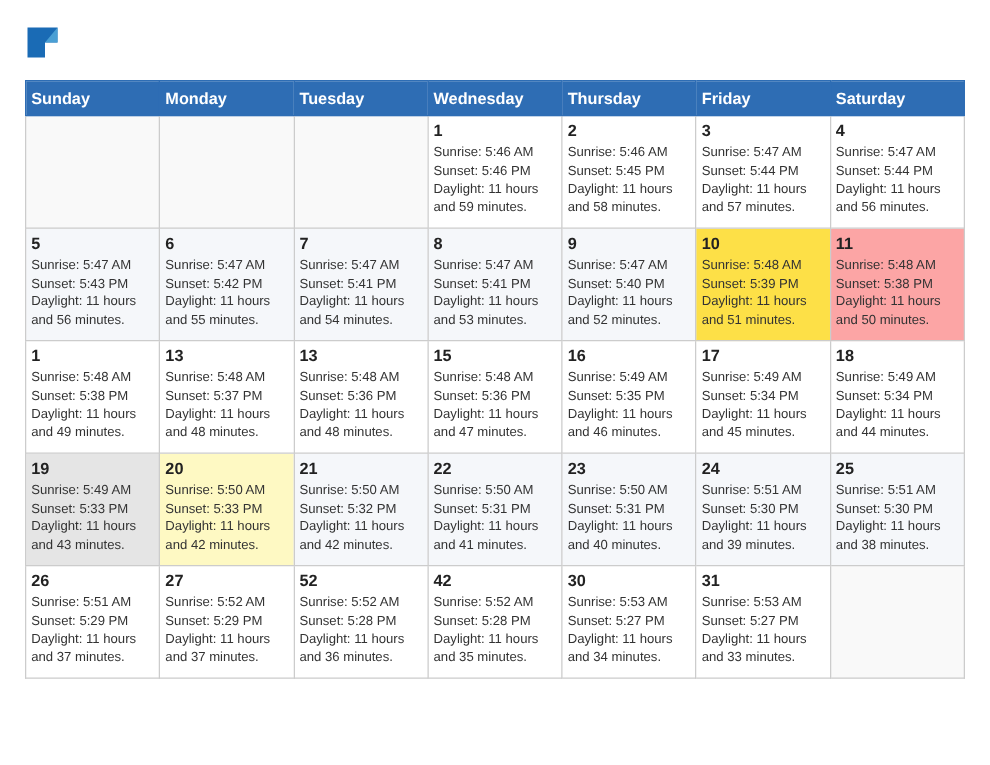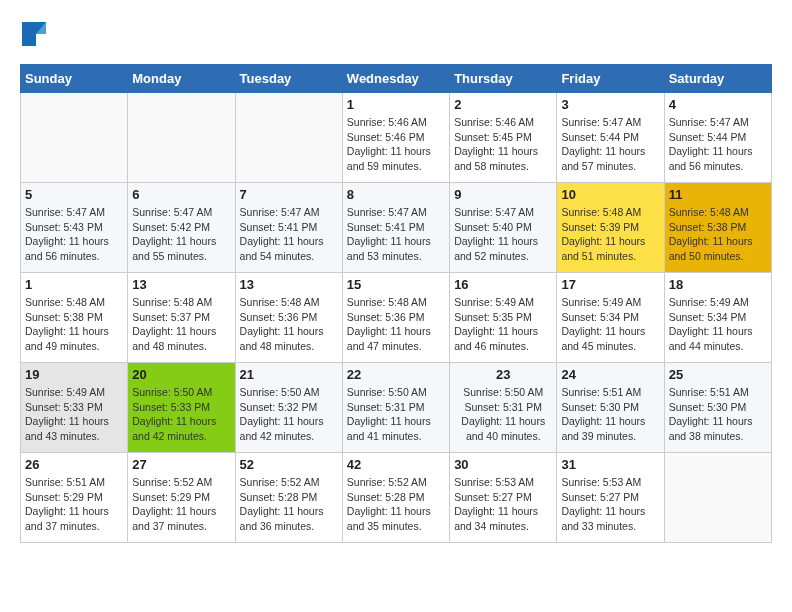--- a/index.html
+++ b/index.html
@@ -174,21 +174,21 @@
           <div class="day-info" style="white-space: pre-line;">Sunrise: 5:47 AM
 Sunset: 5:40 PM
 Daylight: 11 hours and 52 minutes.</div>
         </td>
         <td style="background: #fde047;">
           <div class="day-num">10</div>
           <div class="day-info" style="white-space: pre-line;">Sunrise: 5:48 AM
 Sunset: 5:39 PM
 Daylight: 11 hours and 51 minutes.</div>
         </td>
-        <td style="background: #eab308;">
+        <td style="background: #fca5a5;">
           <div class="day-num">11</div>
           <div class="day-info" style="white-space: pre-line;">Sunrise: 5:48 AM
 Sunset: 5:38 PM
 Daylight: 11 hours and 50 minutes.</div>
         </td>
       </tr>
       <tr>
         <td>
           <div class="day-num">1</div>
           <div class="day-info" style="white-space: pre-line;">Sunrise: 5:48 AM
@@ -232,39 +232,39 @@
 Daylight: 11 hours and 44 minutes.</div>
         </td>
       </tr>
       <tr>
         <td style="background: #e5e5e5;">
           <div class="day-num">19</div>
           <div class="day-info" style="white-space: pre-line;">Sunrise: 5:49 AM
 Sunset: 5:33 PM
 Daylight: 11 hours and 43 minutes.</div>
         </td>
-        <td style="background: #84cc16;">
+        <td style="background: #fef9c3;">
           <div class="day-num">20</div>
           <div class="day-info" style="white-space: pre-line;">Sunrise: 5:50 AM
 Sunset: 5:33 PM
 Daylight: 11 hours and 42 minutes.</div>
         </td>
         <td style="background: rgb(245, 247, 250);">
           <div class="day-num">21</div>
           <div class="day-info" style="white-space: pre-line;">Sunrise: 5:50 AM
 Sunset: 5:32 PM
 Daylight: 11 hours and 42 minutes.</div>
         </td>
         <td style="background: rgb(245, 247, 250); margin-left: 47px;">
           <div class="day-num">22</div>
           <div class="day-info" style="white-space: pre-line;">Sunrise: 5:50 AM
 Sunset: 5:31 PM
 Daylight: 11 hours and 41 minutes.</div>
         </td>
-        <td style="background: rgb(245, 247, 250); text-align: center;">
+        <td style="background: rgb(245, 247, 250);">
           <div class="day-num">23</div>
           <div class="day-info" style="white-space: pre-line;">Sunrise: 5:50 AM
 Sunset: 5:31 PM
 Daylight: 11 hours and 40 minutes.</div>
         </td>
         <td style="background: rgb(245, 247, 250);">
           <div class="day-num">24</div>
           <div class="day-info" style="white-space: pre-line;">Sunrise: 5:51 AM
 Sunset: 5:30 PM
 Daylight: 11 hours and 39 minutes.</div>

